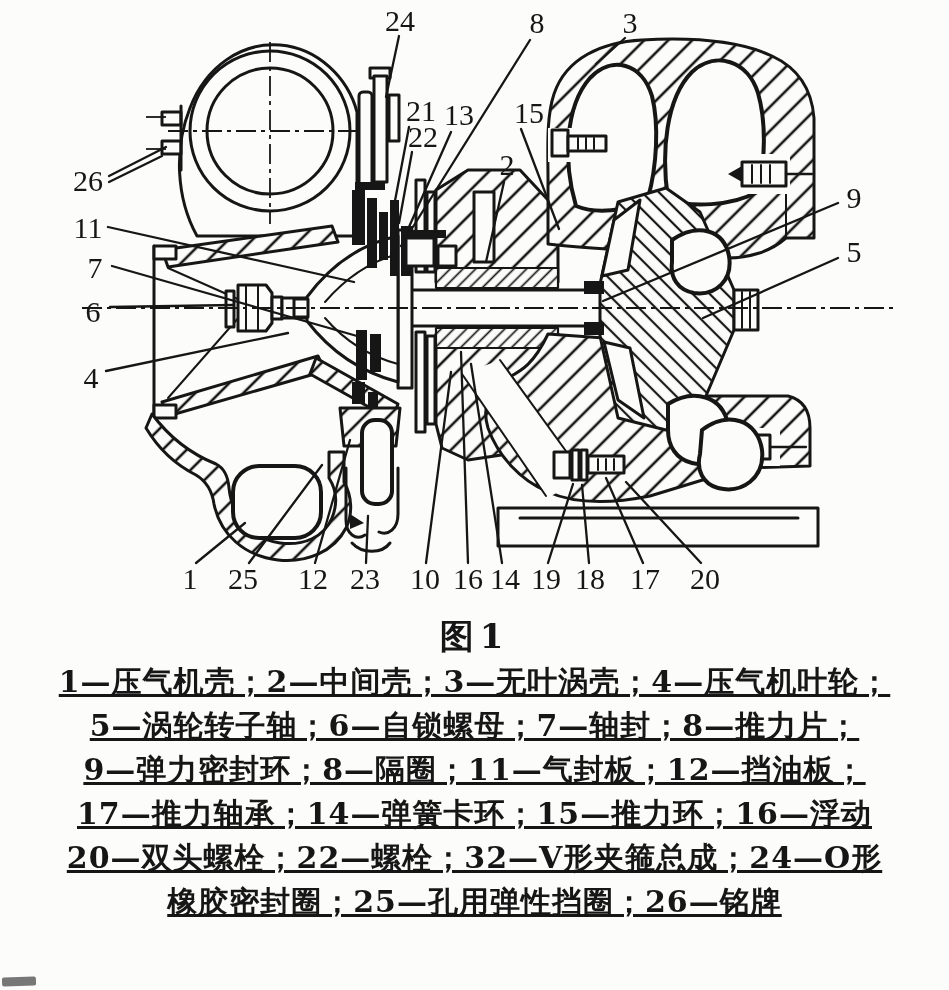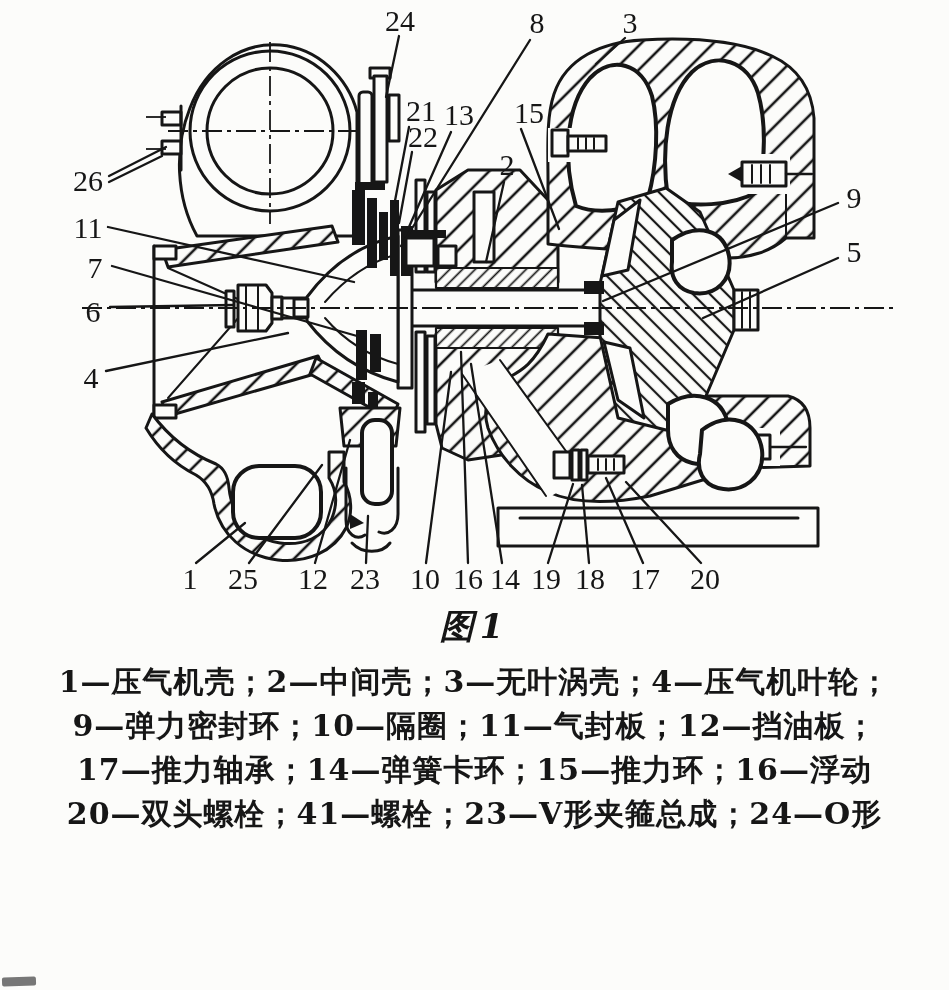--- a/index.html
+++ b/index.html
@@ -13,25 +13,25 @@
   .o3{fill:none;stroke:#161616;stroke-width:3;stroke-linecap:round;}
   .ha{fill:url(#h1);stroke:#161616;stroke-width:3;stroke-linejoin:round;}
   .hb{fill:url(#h2);stroke:#161616;stroke-width:2.2;stroke-linejoin:round;}
   .hc{fill:url(#h3);stroke:#161616;stroke-width:3;stroke-linejoin:round;}
   .blk{fill:#161616;stroke:none;}
   .ld{fill:none;stroke:#161616;stroke-width:2.3;stroke-linecap:round;}
   .dash{fill:none;stroke:#161616;stroke-width:1.8;stroke-dasharray:20 5 4 5;}
   .cl{font-family:"Liberation Serif","DejaVu Serif",serif;font-size:30px;fill:#161616;text-anchor:middle;}
   
   .caption{position:absolute;left:0;top:604px;width:949px;text-align:center;}
-  .cap-title{display:flex;justify-content:center;align-items:flex-start;gap:66px;
-             font-size:34px;font-weight:700;height:56px;letter-spacing:3px;font-style:italic;}
+  .cap-title{display:flex;justify-content:center;align-items:flex-end;gap:66px;
+             font-size:34px;font-weight:700;height:56px;letter-spacing:3px;}
   .cap-label{letter-spacing:6px;}
   .legend{font-size:30px;line-height:44px;font-weight:700;letter-spacing:1px;}
-  .legend-line{white-space:nowrap;}
+  .legend-line{white-space:nowrap;text-decoration:underline;}
   .smudge{position:absolute;left:2px;top:977px;width:34px;height:9px;background:#3f3f3f;
           opacity:.7;border-radius:2px;transform:rotate(-2deg);}
 </style>
 </head>
 <body>
 
 <div class="page">
 
   <svg width="949" height="600" viewBox="0 0 949 600">
     <defs>
@@ -267,20 +267,22 @@
       <text class="cl" x="88" y="191">26</text>
     </g>
   </svg>
 
   <div class="caption">
     <div class="cap-title">
       <span class="cap-label">图1</span>
     </div>
     <div class="legend">
       <div class="legend-line">1—压气机壳；2—中间壳；3—无叶涡壳；4—压气机叶轮；</div>
-      <div class="legend-line">9—弹力密封环；10—隔圈；11—气封板；12—挡油板；</div>
+      <div class="legend-line">5—涡轮转子轴；6—自锁螺母；7—轴封；8—推力片；</div>
+      <div class="legend-line">9—弹力密封环；8—隔圈；11—气封板；12—挡油板；</div>
       <div class="legend-line">17—推力轴承；14—弹簧卡环；15—推力环；16—浮动</div>
-      <div class="legend-line">20—双头螺栓；41—螺栓；23—V形夹箍总成；24—O形</div>
+      <div class="legend-line">20—双头螺栓；22—螺栓；32—V形夹箍总成；24—O形</div>
+      <div class="legend-line">橡胶密封圈；25—孔用弹性挡圈；26—铭牌</div>
     </div>
   </div>
 
   <div class="smudge"></div>
 </div>
 
 </body></html>

